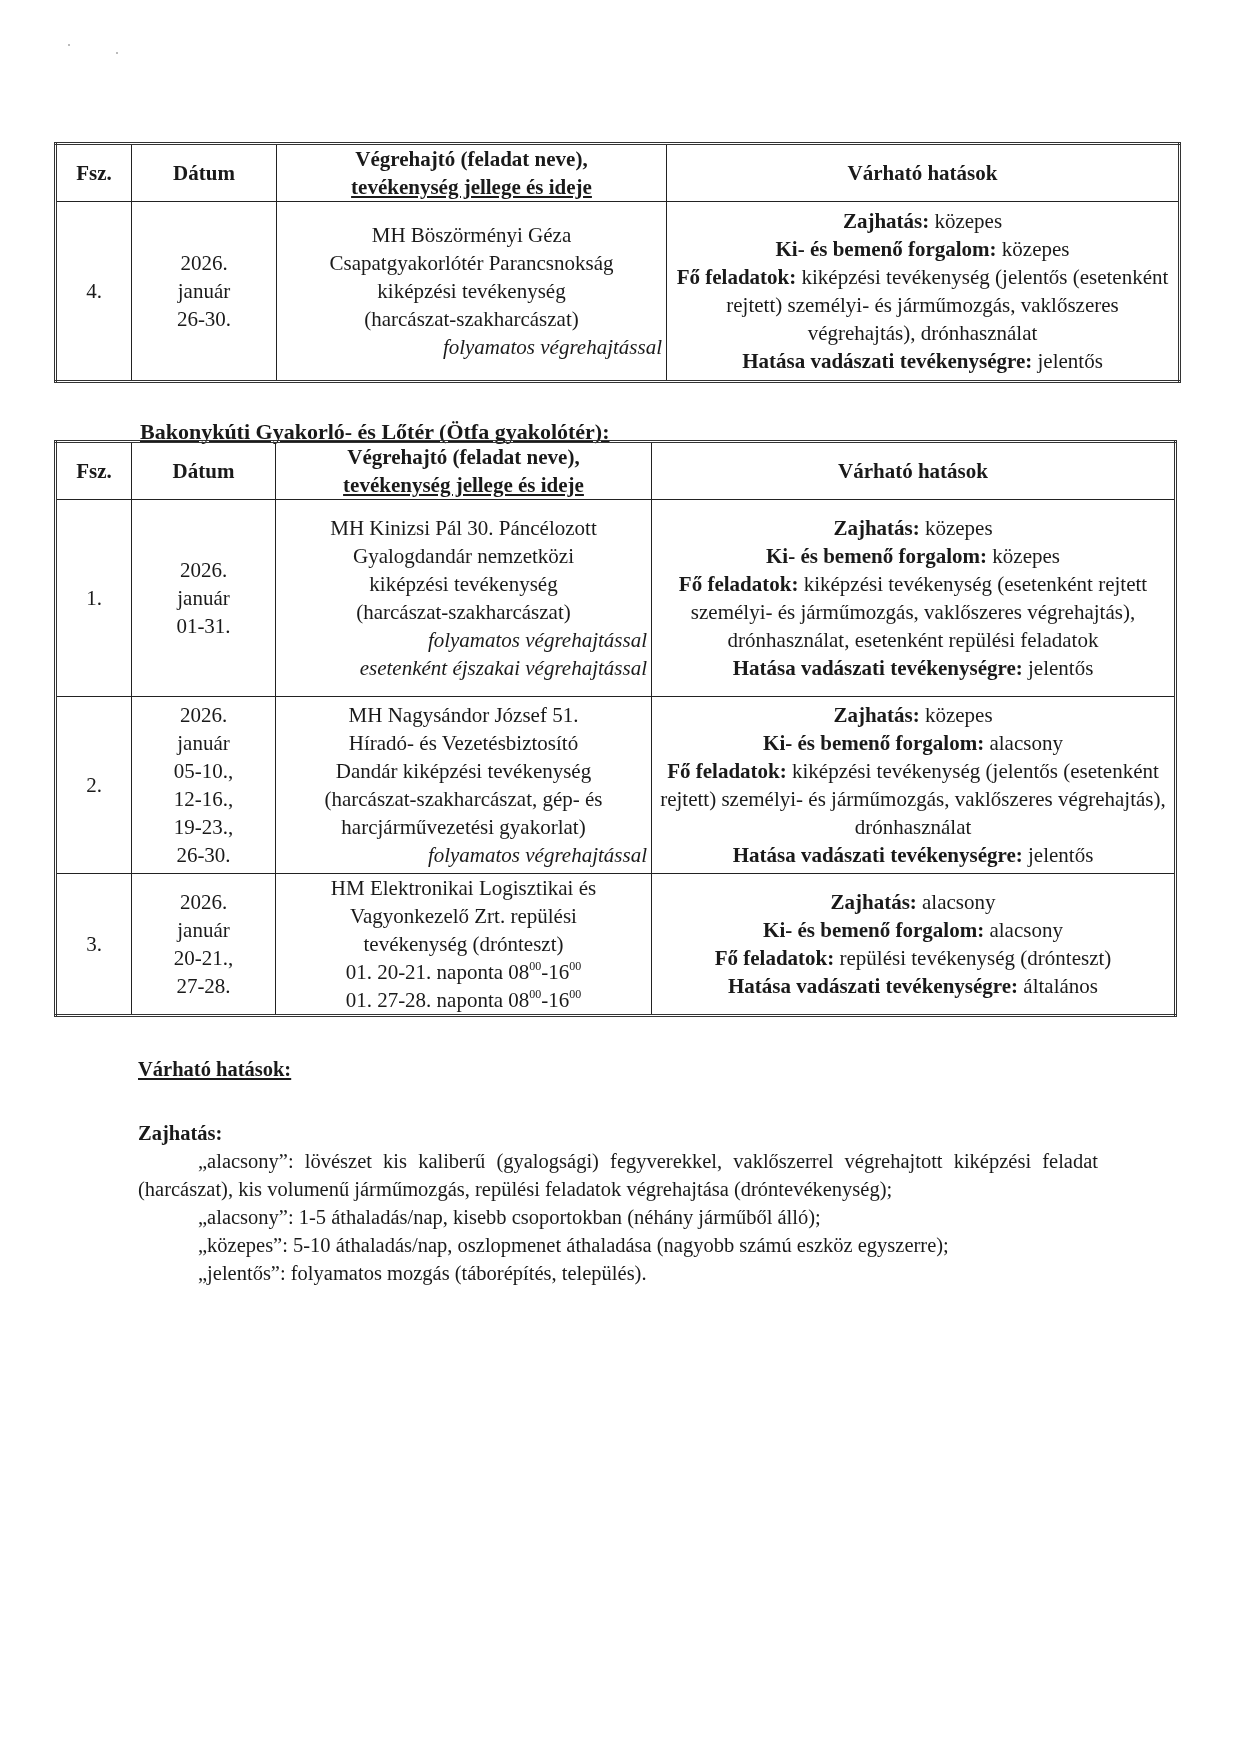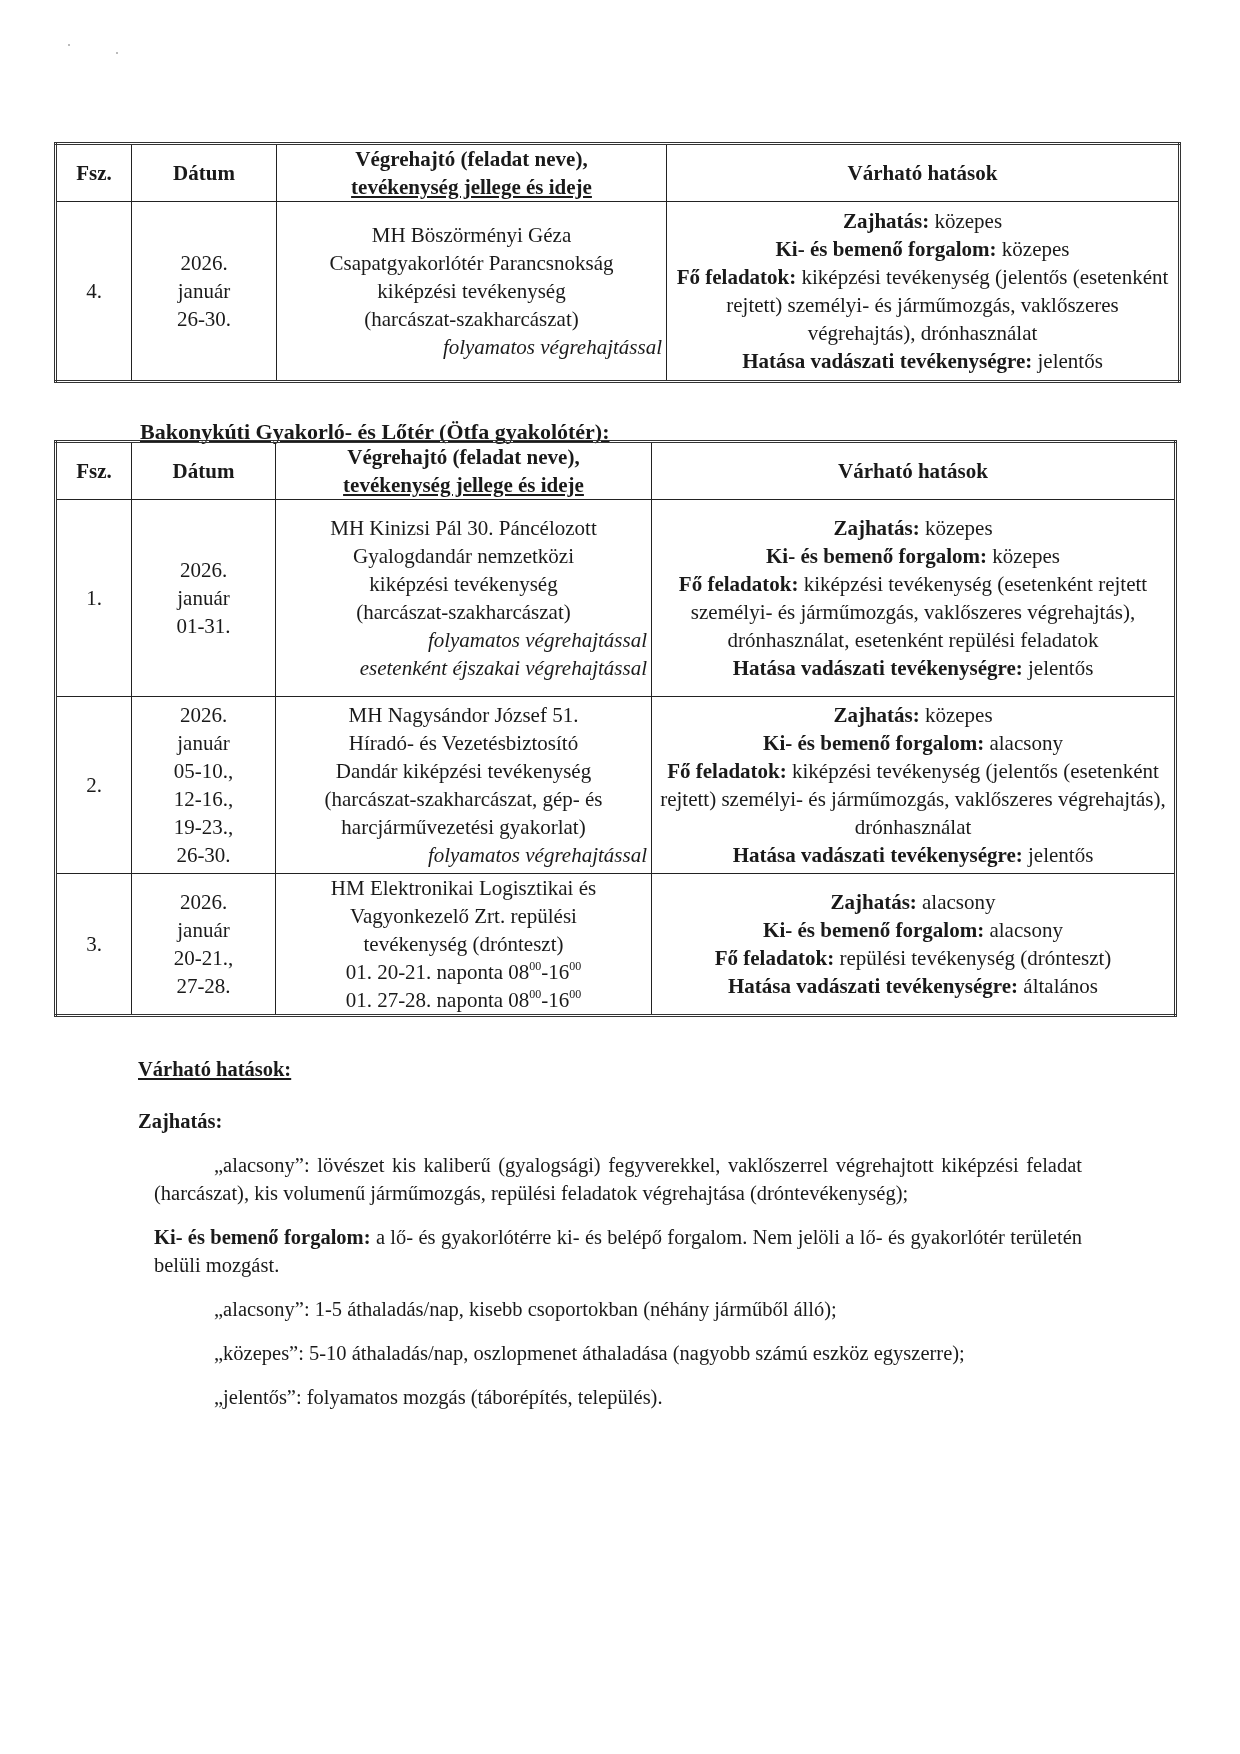--- a/index.html
+++ b/index.html
@@ -40,23 +40,23 @@
   #t2 .r3 td { height: 140px; }
 
   .section-title {
     position: absolute; left: 140px; top: 419px;
     font-weight: bold; font-size: 22px; text-decoration: underline;
   }
   .notes {
     position: absolute; left: 138px; top: 1055px; width: 960px;
     font-size: 20.5px; line-height: 28px; text-align: justify;
   }
-  .notes .h { font-weight: bold; text-decoration: underline; display: block; margin-bottom: 24px; }
+  .notes .h { font-weight: bold; text-decoration: underline; display: block; margin-bottom: 36px; }
   .notes .sub { font-weight: bold; display: block; margin-top: 0; }
-  .notes p { margin: 16px; }
+  .notes p { margin: 0; }
   .notes .ind { text-indent: 60px; }
   .notes .ind2 { padding-left: 60px; }
   .specks { position: absolute; left: 68px; top: 44px; width: 2px; height: 2px; background: #bbb; }
   .specks2 { position: absolute; left: 116px; top: 52px; width: 2px; height: 2px; background: #bbb; }
 </style>
 </head>
 <body>
 
 <div class="specks"></div>
 <div class="specks2"></div>
@@ -194,17 +194,16 @@
         <span class="line"><b>Hatása vadászati tevékenységre:</b> <span>általános</span></span>
       </td>
     </tr>
   </tbody>
 </table>
 
 <div class="notes">
   <span class="h">Várható hatások:</span>
   <span class="sub">Zajhatás:</span>
   <p class="ind">„alacsony”: lövészet kis kaliberű (gyalogsági) fegyverekkel, vaklőszerrel végrehajtott kiképzési feladat (harcászat), kis volumenű járműmozgás, repülési feladatok végrehajtása (dróntevékenység);</p>
-  <p><b>Ki- és bemenő forgalom:</b><span> a lő- és gyakorlótérre ki- és belépő forgalom. Nem jelöli a lő- és gyakorlótér területén belüli mozgást.</span></p>
   <p class="ind2">„alacsony”: 1-5 áthaladás/nap, kisebb csoportokban (néhány járműből álló);</p>
   <p class="ind2">„közepes”: 5-10 áthaladás/nap, oszlopmenet áthaladása (nagyobb számú eszköz egyszerre);</p>
   <p class="ind2">„jelentős”: folyamatos mozgás (táborépítés, település).</p>
 </div>
 
 </body></html>

